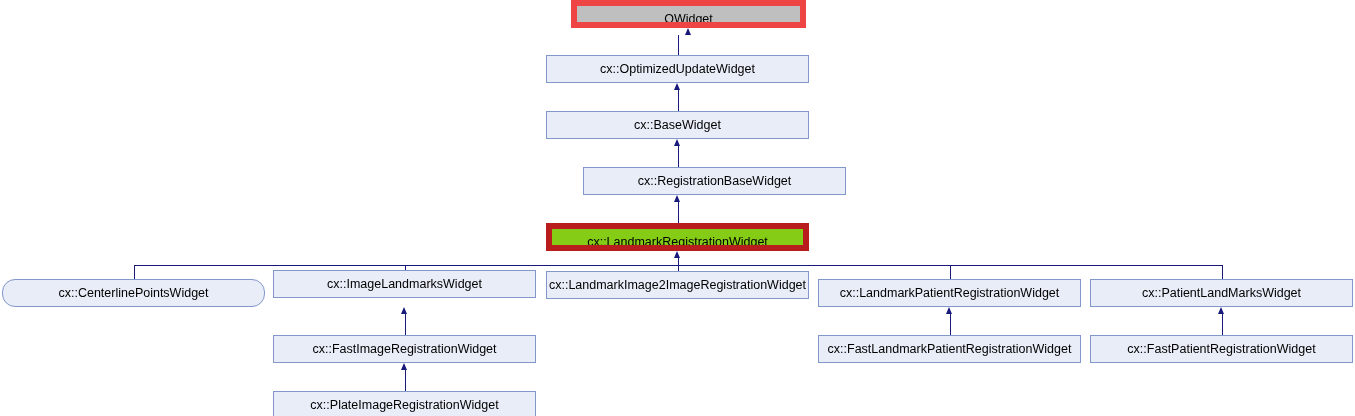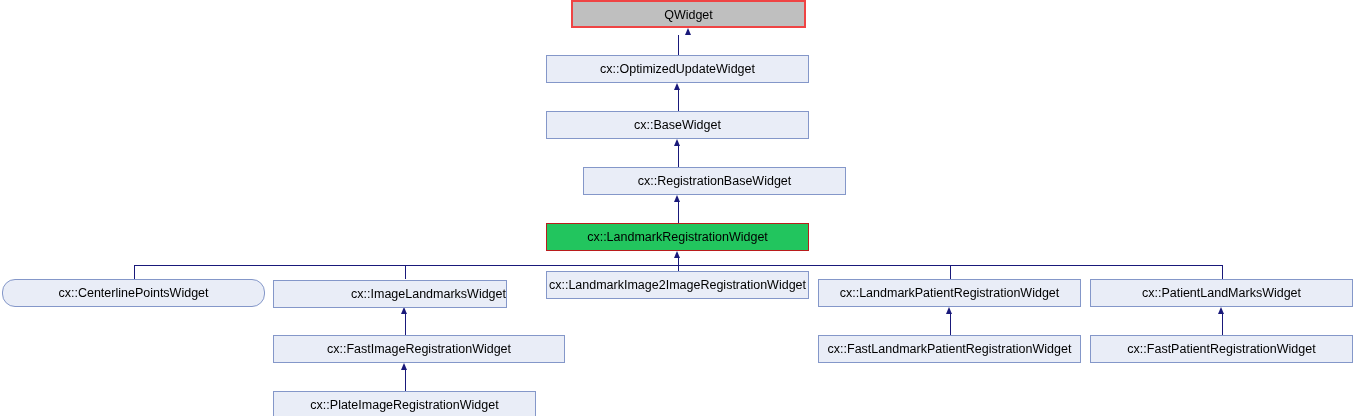--- a/index.html
+++ b/index.html
@@ -25,25 +25,25 @@
     text-align: center;
     font-size: 12.5px;
     color: #000000;
     white-space: nowrap;
     overflow: hidden;
     background: #e9edf7;
     border: 1px solid #8497c9;
   }
   .node.root {
     background: #bfbfbf;
-    border: 2px solid #ef4444;
+    border: 6px solid #ef4444;
   }
   .node.current {
-    background: #22c55e;
-    border: 1px solid #b91c1c;
+    background: #84cc16;
+    border: 6px solid #b91c1c;
   }
   .edge {
     position: absolute;
     background: #19197a;
   }
   .edge-v {
     width: 1px;
   }
   .edge-h {
     height: 1px;
@@ -84,21 +84,21 @@
     <div class="edge edge-v" style="left: 1222px; top: 314px; height: 21px;"></div>
     <div class="arrowhead" style="left: 1218px; top: 307px;"></div>
     <div class="edge edge-v" style="left: 405px; top: 370px; height: 21px;"></div>
     <div class="arrowhead" style="left: 401px; top: 363px;"></div>
     <div class="node root" style="left: 571px; top: 0px; width: 235px;">QWidget</div>
     <div class="node" style="left: 546px; top: 55px; width: 263px;">cx::OptimizedUpdateWidget</div>
     <div class="node" style="left: 546px; top: 111px; width: 263px;">cx::BaseWidget</div>
     <div class="node" style="left: 546px; top: 167px; width: 263px; margin-left: 37px;">cx::RegistrationBaseWidget</div>
     <div class="node current" style="left: 546px; top: 223px; width: 263px;">cx::LandmarkRegistrationWidget</div>
     <div class="node" style="left: 2px; top: 279px; width: 263px; border-radius: 13px;">cx::CenterlinePointsWidget</div>
-    <div class="node" style="left: 273px; top: 280px; width: 234px; text-align: right;">cx::ImageLandmarksWidget</div>
+    <div class="node" style="left: 273px; top: 270px; width: 263px;">cx::ImageLandmarksWidget</div>
     <div class="node" style="left: 546px; top: 271px; width: 263px;">cx::LandmarkImage2ImageRegistrationWidget</div>
     <div class="node" style="left: 818px; top: 279px; width: 263px;">cx::LandmarkPatientRegistrationWidget</div>
     <div class="node" style="left: 1090px; top: 279px; width: 263px;">cx::PatientLandMarksWidget</div>
-    <div class="node" style="left: 273px; top: 335px; width: 292px;">cx::FastImageRegistrationWidget</div>
+    <div class="node" style="left: 273px; top: 335px; width: 263px;">cx::FastImageRegistrationWidget</div>
     <div class="node" style="left: 818px; top: 335px; width: 263px;">cx::FastLandmarkPatientRegistrationWidget</div>
     <div class="node" style="left: 1090px; top: 335px; width: 263px;">cx::FastPatientRegistrationWidget</div>
     <div class="node" style="left: 273px; top: 391px; width: 263px;">cx::PlateImageRegistrationWidget</div>
   </div>
 
 </body></html>

